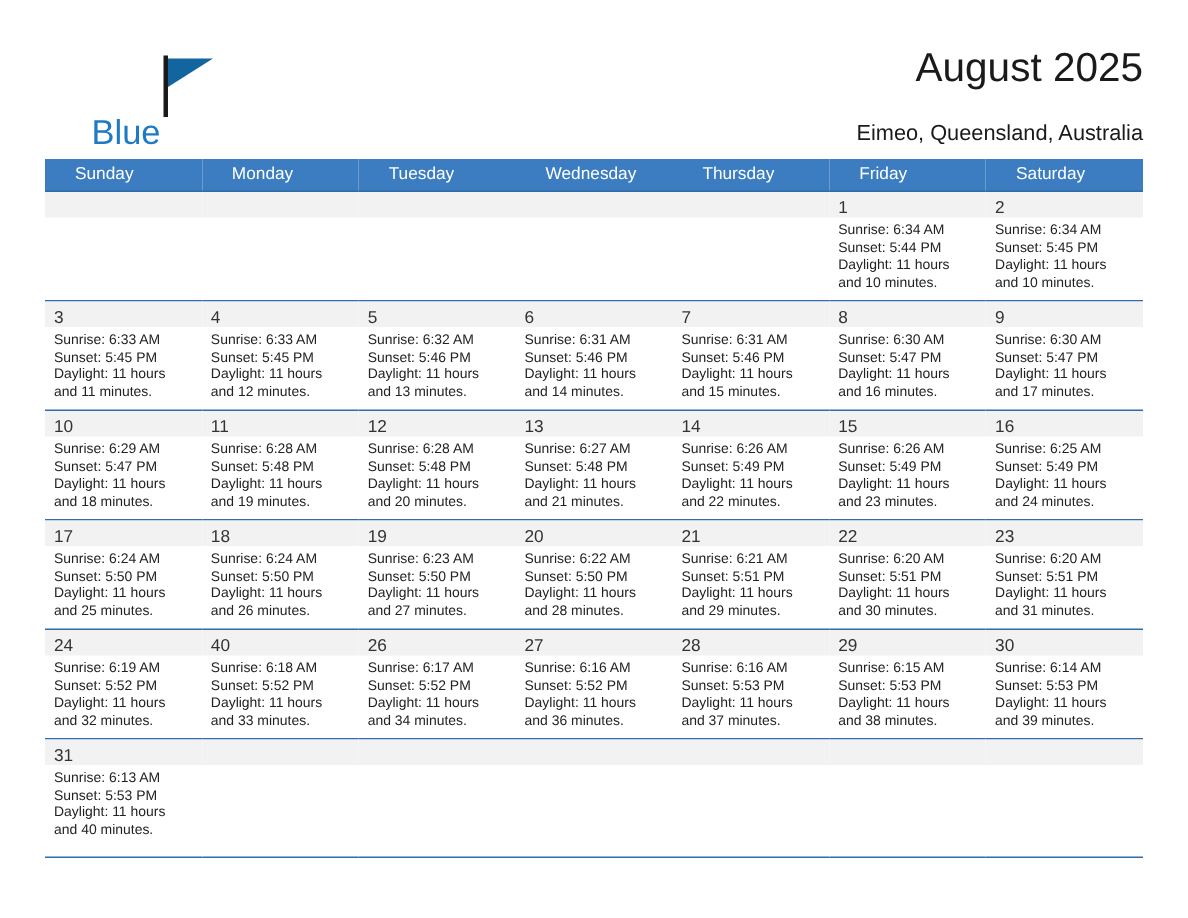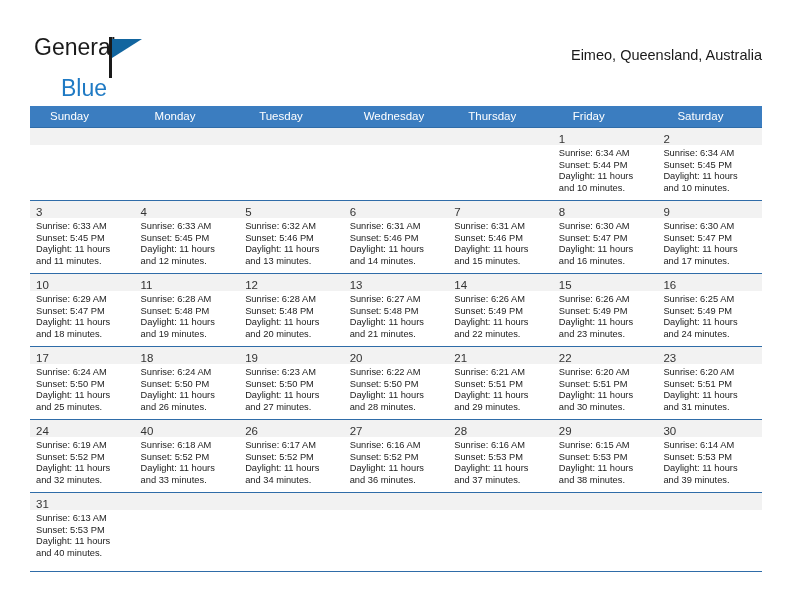--- a/index.html
+++ b/index.html
@@ -158,27 +158,27 @@
   }
 </style>
 </head>
 <body>
 
 <div class="page">
 
   <div class="header">
 
     <div class="brand">
-      <span class="brand-general">General</span>
       <span class="brand-bar"></span>
       <span class="brand-flag"></span>
       <span class="brand-blue">Blue</span>
     </div>
 
     <div class="title-block">
+      <div class="cal-title">August 2025</div>
       <div class="cal-subtitle">Eimeo, Queensland, Australia</div>
     </div>
 
   </div>
 
   <table class="calendar">
     <thead>
       <tr id="weekday-row">
           <th>Sunday</th>
           <th>Monday</th>

